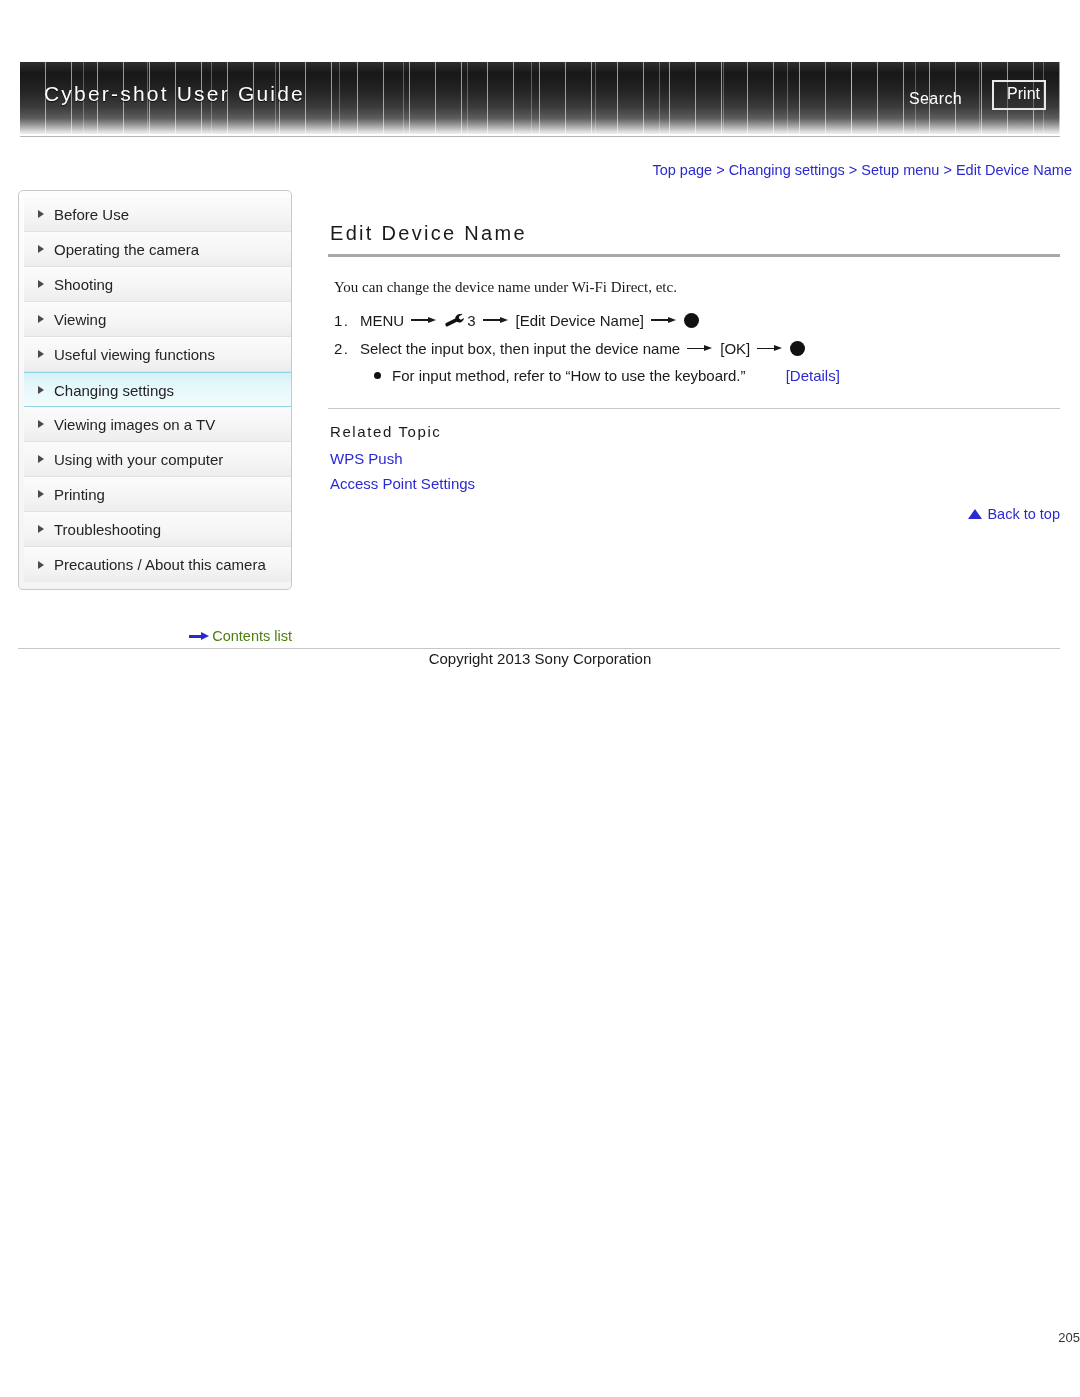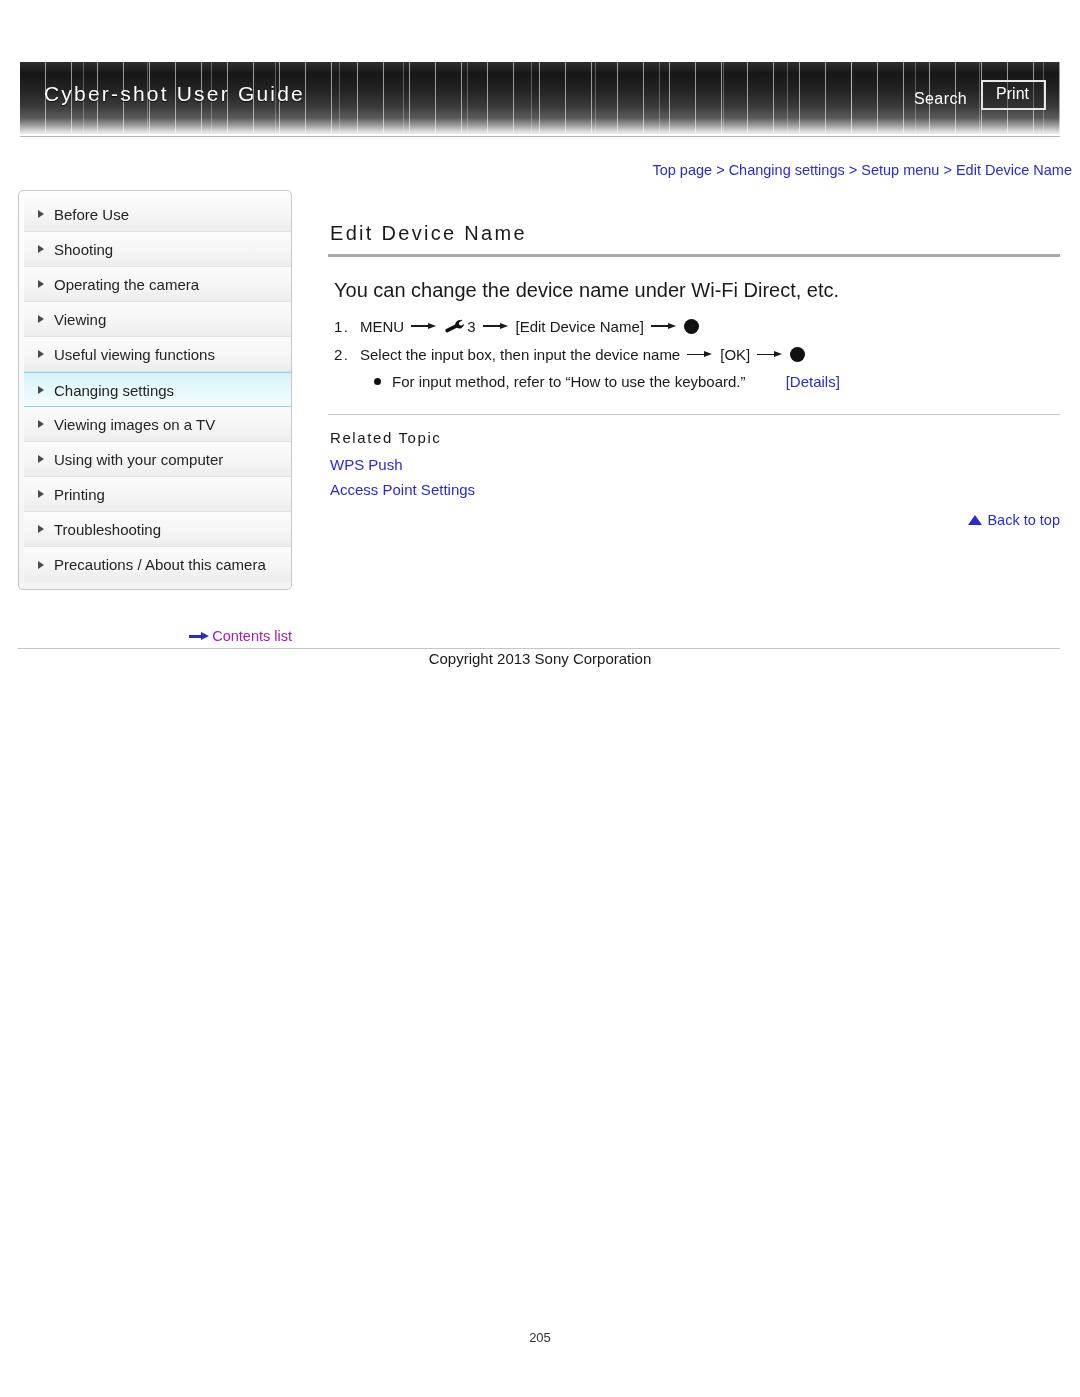--- a/index.html
+++ b/index.html
@@ -96,23 +96,24 @@
     font-size: 16px;
     color: #ffffff;
     letter-spacing: 0.4px;
     padding: 2px 2px;
     white-space: nowrap;
   }
   .print-btn {
     font-size: 16px;
     color: #ffffff;
     border: 2px solid #e8e8e8;
-    padding: 3px 15px 5px 13px;
+    padding: 3px 4px 5px 13px;
     background: rgba(40,40,40,0.45);
     white-space: nowrap;
+    margin-left: 16px;
   }
 
   
   .breadcrumb {
     position: absolute;
     left: 0;
     top: 162px;
     width: 1060px;
     text-align: right;
     font-size: 14.5px;
@@ -163,21 +164,21 @@
     border-bottom: 1px solid #8fd3e4;
   }
 
   .contents-list {
     position: absolute;
     left: 18px;
     top: 628px;
     width: 274px;
     text-align: right;
     font-size: 14.5px;
-    color: #a21caf;
+    color: #4d7c0f;
     white-space: nowrap;
   }
   .arrow-ico {
     display: inline-block;
     position: relative;
     width: 20px;
     height: 9px;
     vertical-align: middle;
     margin-right: 3px;
     margin-bottom: 2px;
@@ -213,23 +214,24 @@
     color: #1a1a1a;
     margin: 0 0 9px 2px;
   }
   .title-rule {
     width: 732px;
     height: 3px;
     background: #a8a8a8;
     margin-bottom: 22px;
   }
   .intro {
-    font-size: 20px;
+    font-size: 15px;
     color: #1a1a1a;
     margin: 0 0 14px 6px;
+    font-family: Liberation Serif, serif;
   }
   .step {
     font-size: 15px;
     color: #1a1a1a;
     margin: 0 0 10px 6px;
     display: flex;
     align-items: center;
     flex-wrap: nowrap;
   }
   .step-num {
@@ -343,21 +345,21 @@
     width: 1080px;
     text-align: center;
     font-size: 15px;
     color: #1a1a1a;
   }
   .page-number {
     position: absolute;
     left: 0;
     top: 1330px;
     width: 1080px;
-    text-align: center;
+    text-align: right;
     font-size: 13px;
     color: #333333;
   }
 </style>
 </head>
 <body>
 
 <div class="header-wrap">
   <div class="header-bar">
     <div class="stripes"></div>
@@ -375,25 +377,25 @@
   <span>Top page &gt; Changing settings &gt; Setup menu &gt; Edit Device Name</span>
 </div>
 
 <div class="sidebar">
   <div class="nav-item">
     <span class="tri"></span>
     <span>Before Use</span>
   </div>
   <div class="nav-item">
     <span class="tri"></span>
+    <span>Operating the camera</span>
+  </div>
+  <div class="nav-item">
+    <span class="tri"></span>
     <span>Shooting</span>
-  </div>
-  <div class="nav-item">
-    <span class="tri"></span>
-    <span>Operating the camera</span>
   </div>
   <div class="nav-item">
     <span class="tri"></span>
     <span>Viewing</span>
   </div>
   <div class="nav-item">
     <span class="tri"></span>
     <span>Useful viewing functions</span>
   </div>
   <div class="nav-item active">

